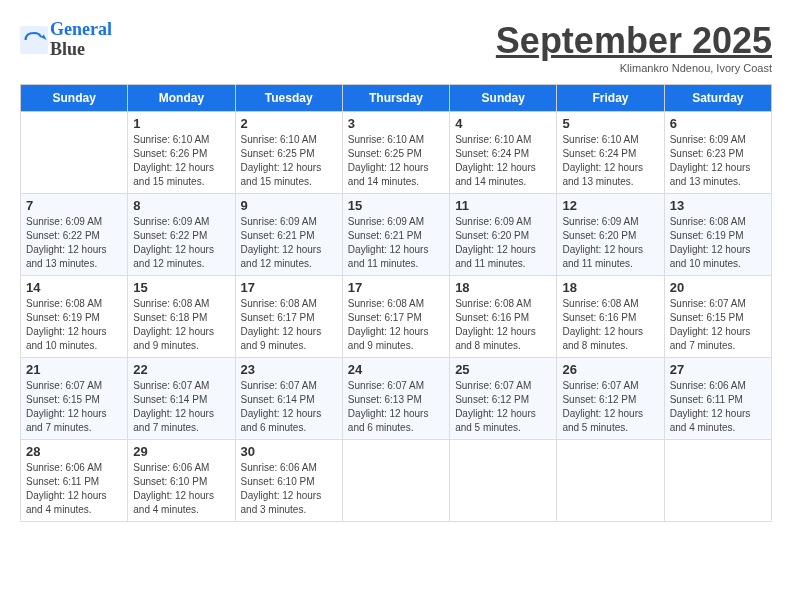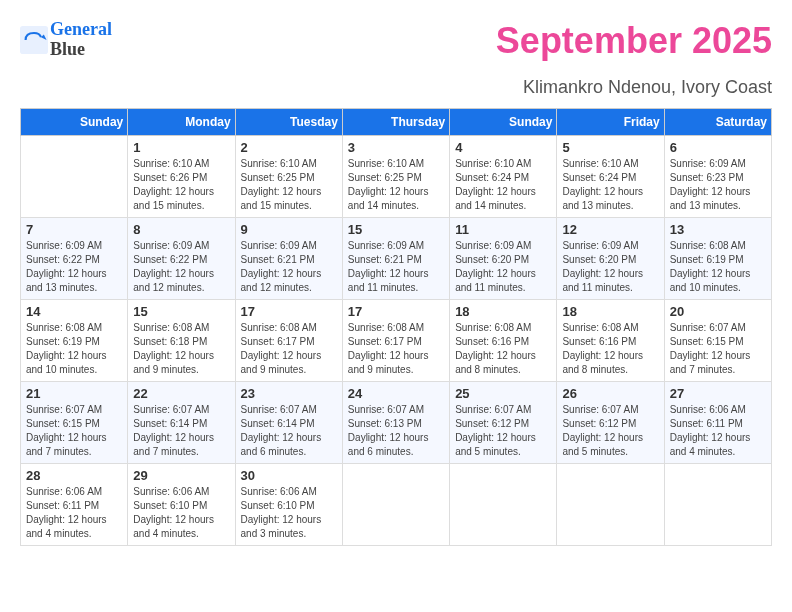--- a/index.html
+++ b/index.html
@@ -34,37 +34,37 @@
       width: 28px;
       height: 28px;
       margin-right: 2px;
     }
     .title-block {
       text-align: right;
     }
     .month-title {
       font-size: 36px;
       font-weight: bold;
-      color: #ec4899;
+      color: #404040;
+      text-decoration: underline;
     }
     .subtitle {
-      font-size: 18px;
+      font-size: 11px;
       color: #555;
-      margin-top: 15px;
     }
     table {
       width: 100%;
       border-collapse: collapse;
       font-size: 11px;
     }
     thead tr th {
       background-color: #1a73e8;
       color: #fff;
       padding: 6px 4px;
-      text-align: right;
+      text-align: center;
       font-size: 12px;
       font-weight: bold;
       border: 1px solid #ccc;
     }
     tbody tr td {
       border: 1px solid #ddd;
       vertical-align: top;
       padding: 4px 5px;
       width: 107px;
       min-height: 70px;

